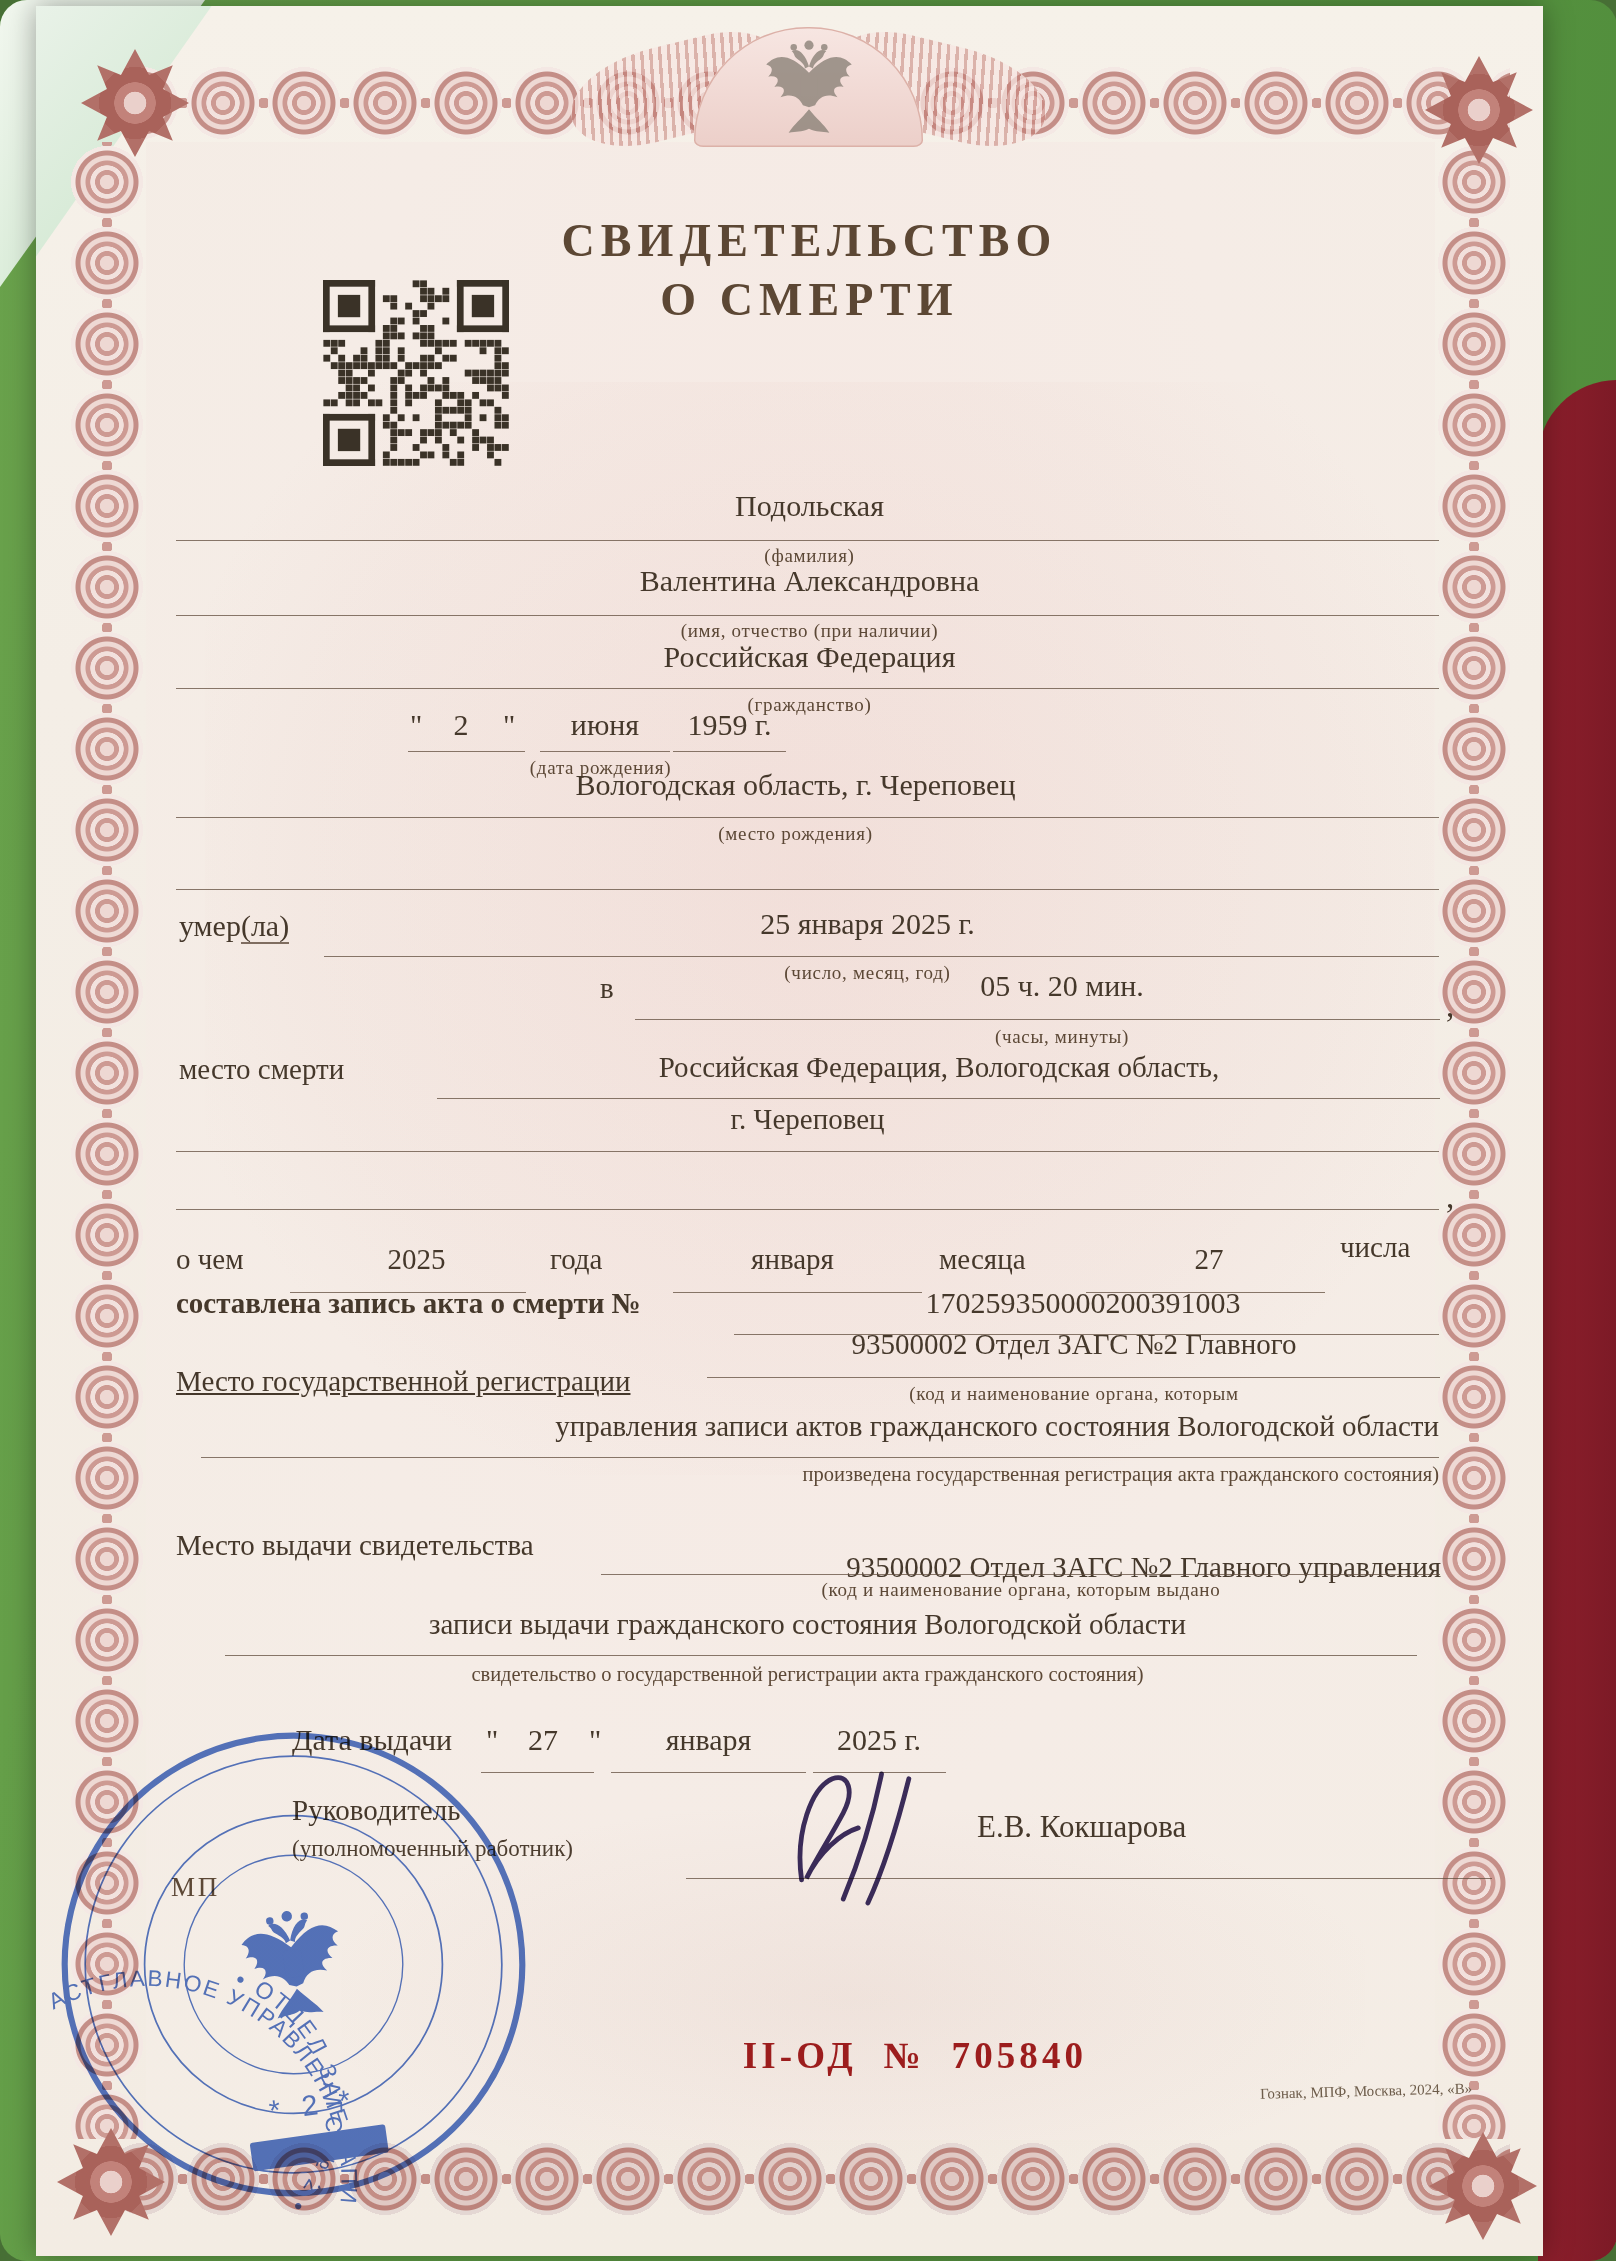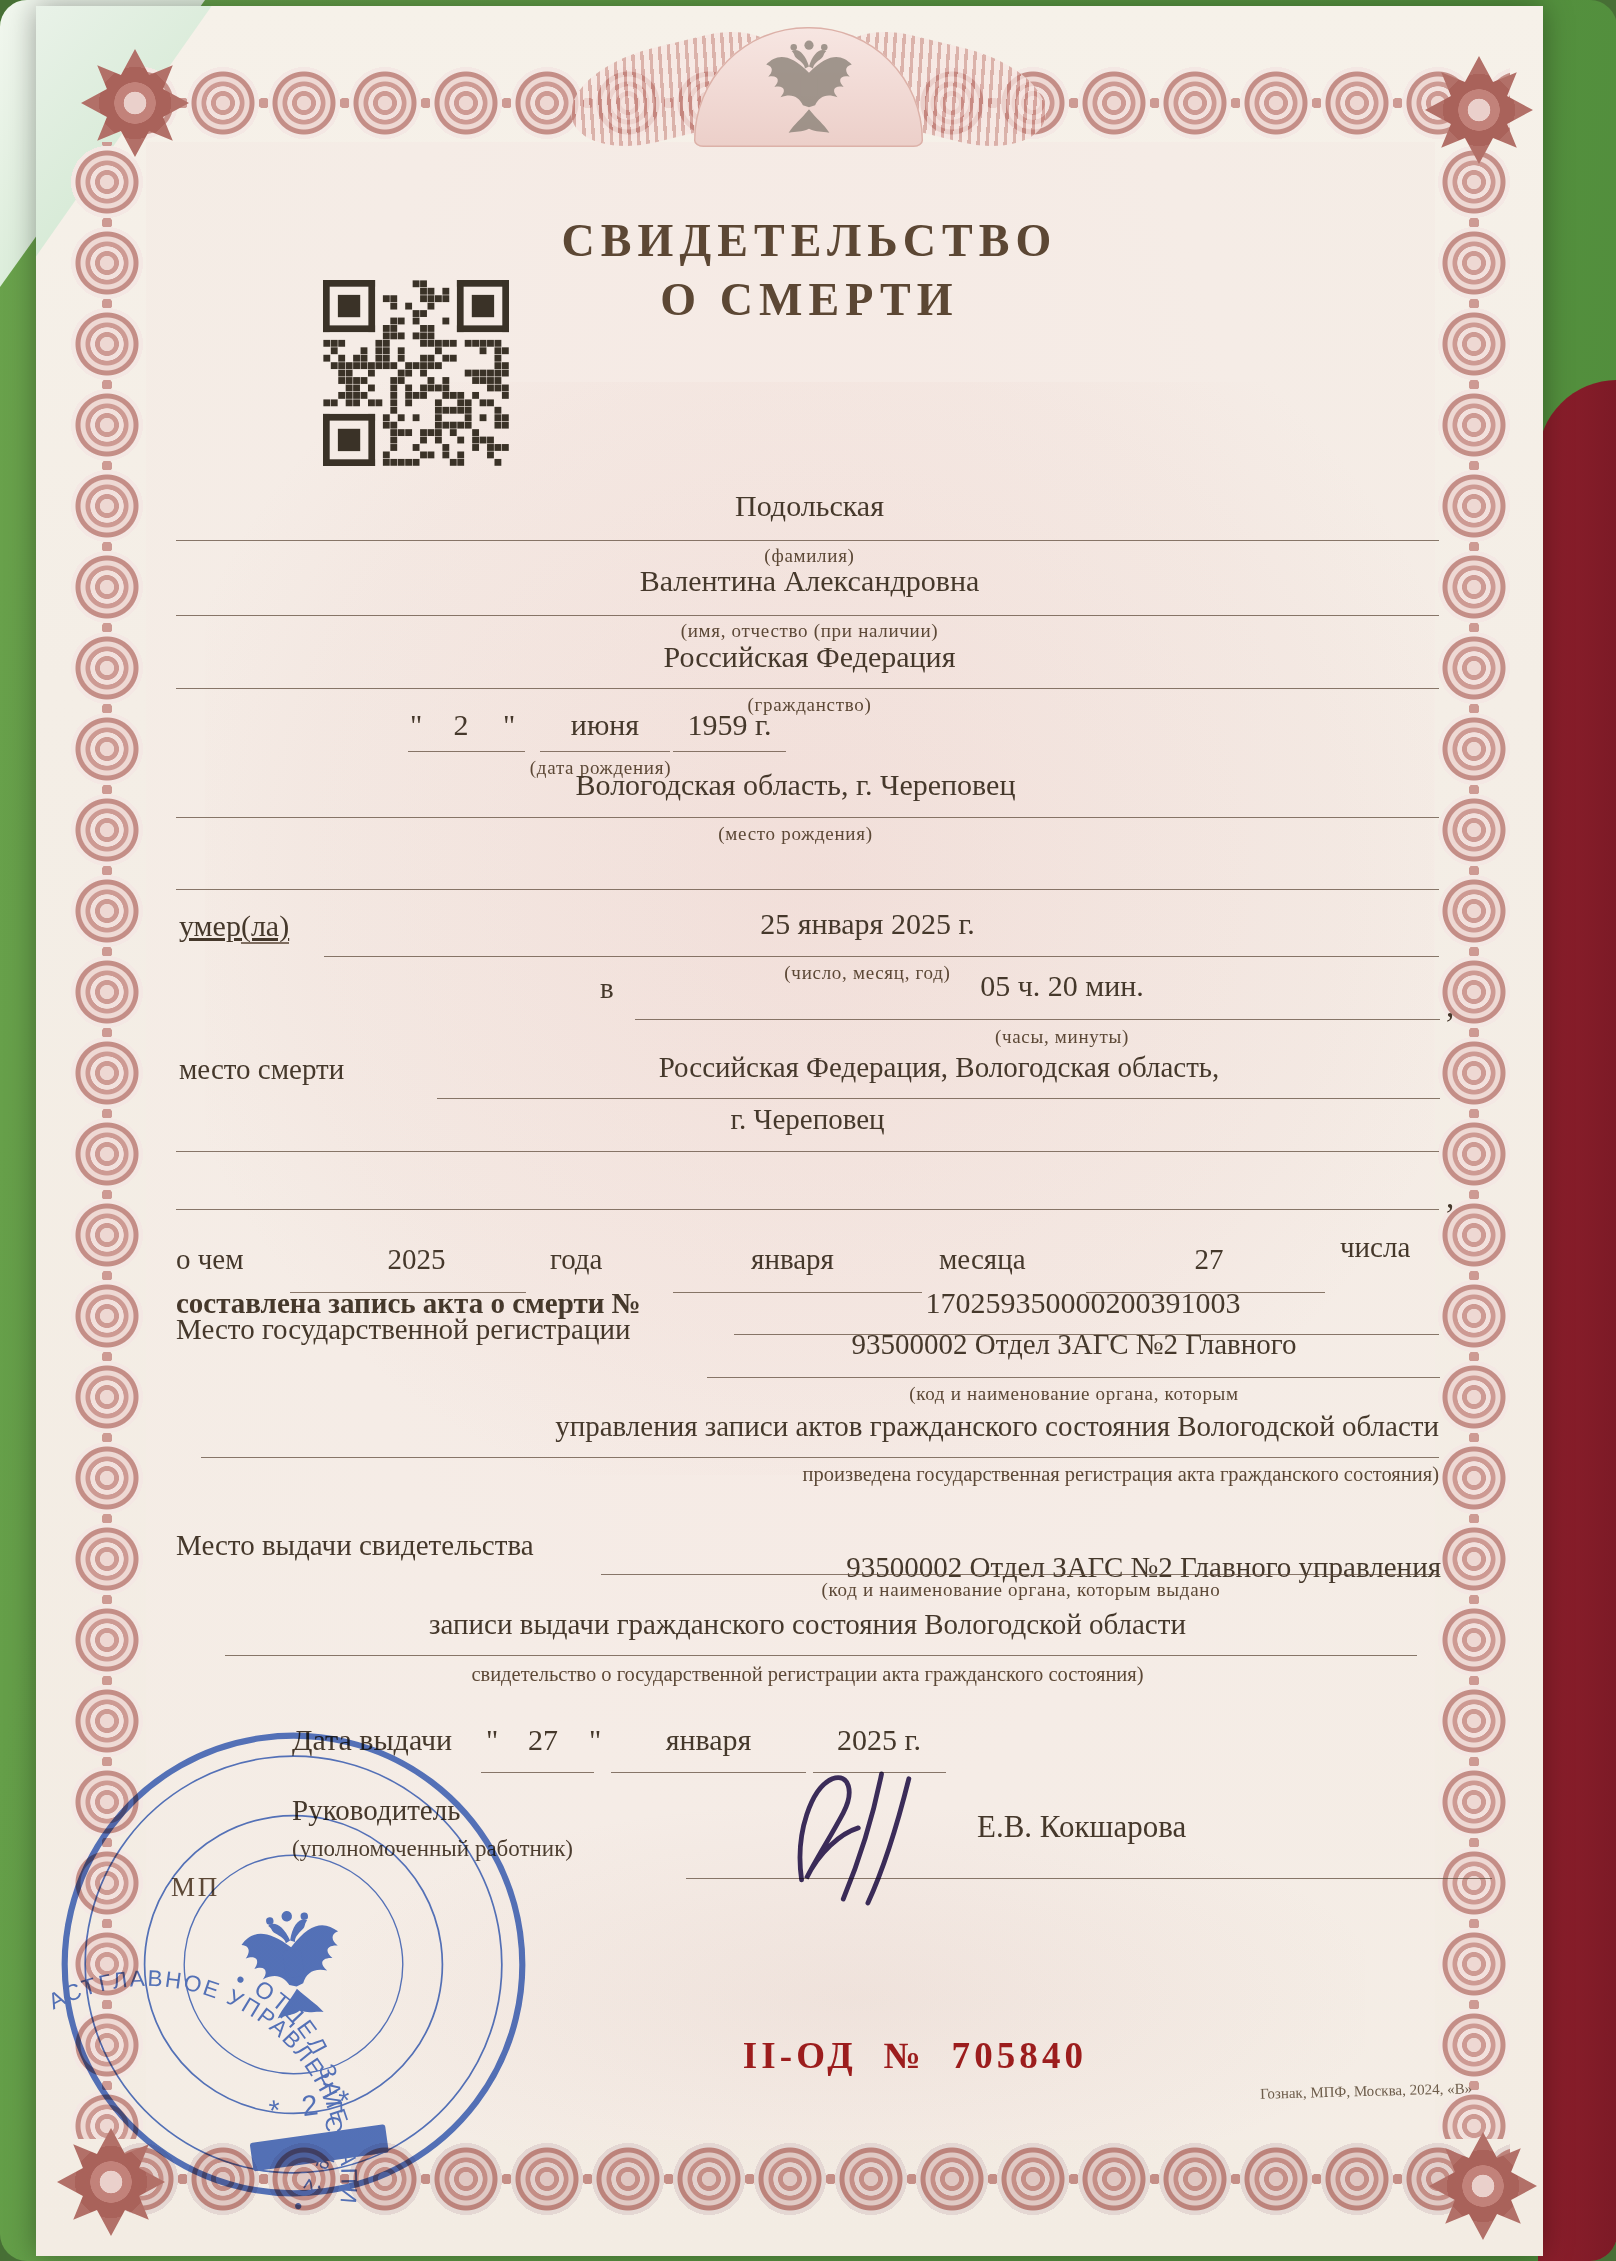--- a/index.html
+++ b/index.html
@@ -366,21 +366,21 @@
   <div class="ln" style="left:540px;top:751px;width:130px;"></div>
   <div class="ln" style="left:673px;top:751px;width:113px;"></div>
   <div class="t lbl center" style="left:382px;top:758px;width:437px;">(дата рождения)</div>
 
   <div class="t val center" style="left:191px;top:769px;width:1209px;">Вологодская область, г. Череповец</div>
   <div class="ln" style="left:176px;top:817px;width:1263px;"></div>
   <div class="t lbl center" style="left:191px;top:824px;width:1209px;">(место рождения)</div>
 
   <div class="ln" style="left:176px;top:889px;width:1263px;"></div>
 
-  <div class="t val" style="left:179px;top:910px;text-decoration:underline;"><span>умер</span><span class="ula">(ла)</span></div>
+  <div class="t val" style="left:179px;top:910px;"><span>умер</span><span class="ula">(ла)</span></div>
   <div class="t val center" style="left:321px;top:908px;width:1093px;">25 января 2025 г.</div>
   <div class="ln" style="left:324px;top:956px;width:1115px;"></div>
   <div class="t lbl center" style="left:321px;top:963px;width:1093px;">(число, месяц, год)</div>
 
   <div class="t val42" style="left:600px;top:973px;">в</div>
   <div class="t val center" style="left:840px;top:970px;width:444px;">05 ч. 20 мин.</div>
   <div class="ln" style="left:635px;top:1019px;width:805px;"></div>
   <div class="t comma" style="left:1446px;top:989px;">,</div>
   <div class="t lbl center" style="left:840px;top:1027px;width:444px;">(часы, минуты)</div>
 
@@ -401,21 +401,21 @@
   <div class="t val42 center" style="left:1134px;top:1244px;width:150px;">27</div>
   <div class="t val42" style="left:1340px;top:1232px;text-align:right;">числа</div>
   <div class="ln" style="left:290px;top:1292px;width:236px;"></div>
   <div class="ln" style="left:673px;top:1292px;width:249px;"></div>
   <div class="ln" style="left:1086px;top:1292px;width:239px;"></div>
 
   <div class="t val42" style="left:176px;top:1288px;font-weight:bold;">составлена запись акта о смерти №</div>
   <div class="t val center" style="left:738px;top:1287px;width:690px;">170259350000200391003</div>
   <div class="ln" style="left:734px;top:1334px;width:705px;"></div>
 
-  <div class="t val42" style="left:176px;top:1314px;">Место государственной регистрации</div>
+  <div class="t val42" style="left:176px;top:1366px;text-decoration:underline;">Место государственной регистрации</div>
   <div class="t val42 center" style="left:707px;top:1329px;width:734px;">93500002 Отдел ЗАГС №2 Главного</div>
   <div class="ln" style="left:707px;top:1377px;width:733px;"></div>
   <div class="t lbl center" style="left:707px;top:1384px;width:734px;">(код и наименование органа, которым</div>
 
   <div class="t val42 center" style="left:176px;top:1411px;width:1263px;text-align:right;">управления записи актов гражданского состояния Вологодской области</div>
   <div class="ln" style="left:201px;top:1457px;width:1238px;"></div>
   <div class="t lbl30 center" style="left:176px;top:1464px;width:1263px;text-align:right;">произведена государственная регистрация акта гражданского состояния)</div>
 
   <div class="t val42" style="left:176px;top:1530px;">Место выдачи свидетельства</div>
   <div class="t val42 center" style="left:604px;top:1552px;width:837px;text-align:right;">93500002 Отдел ЗАГС №2 Главного управления</div>

